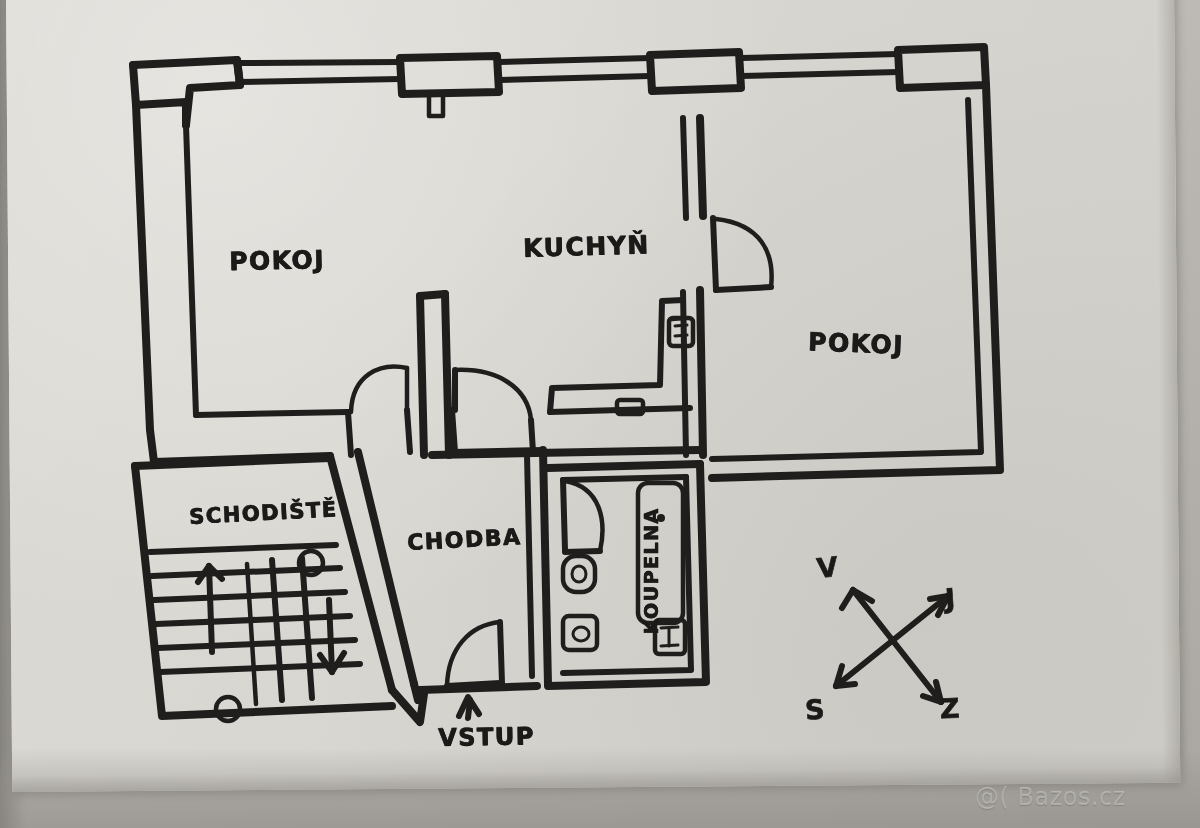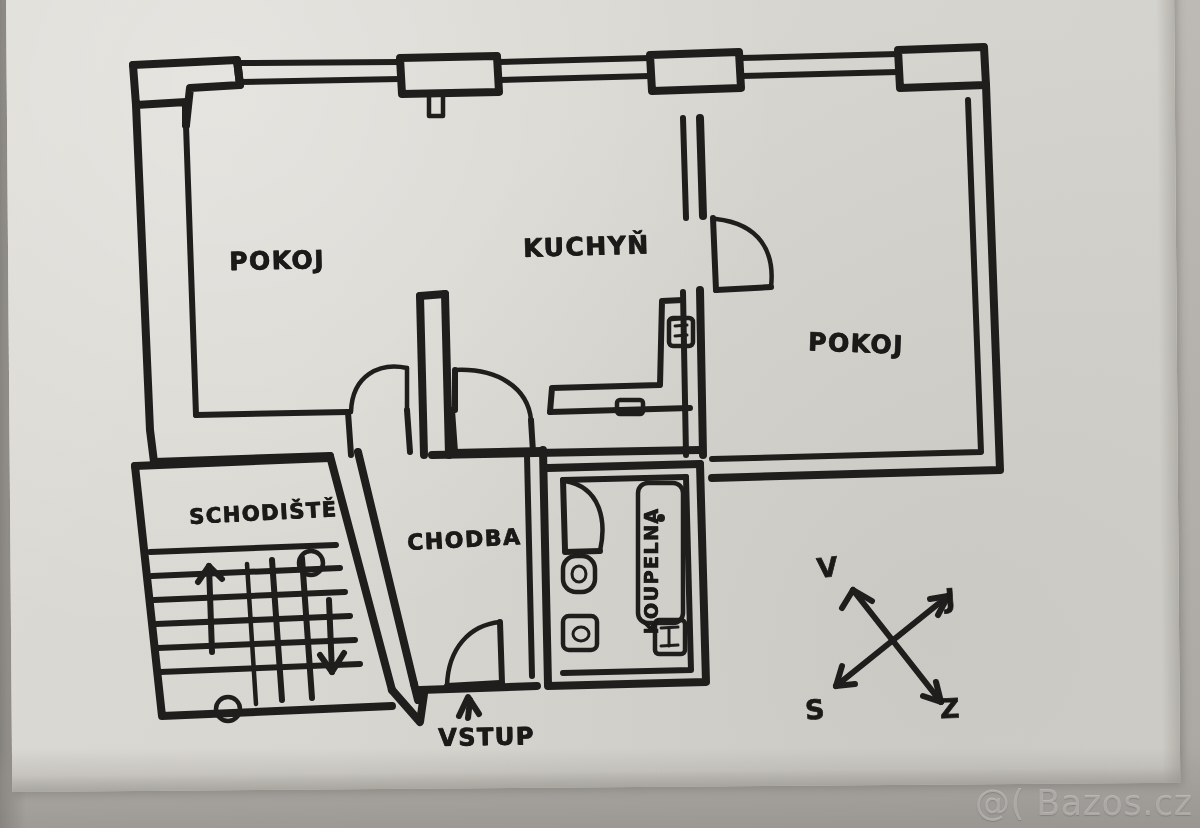--- a/index.html
+++ b/index.html
@@ -71,21 +71,21 @@
       font-family:"DejaVu Sans", sans-serif;-webkit-text-stroke:0.7px #1c1a19;}
   #cdir-v{left:817px;top:552px;transform:rotate(-6deg);}
   #cdir-j{left:945px;top:583px;transform:rotate(-4deg);}
   #cdir-s{left:805px;top:694px;transform:rotate(-4deg);}
   #cdir-z{left:940px;top:693px;transform:rotate(-2deg);}
 
   
   .wm{
     position:absolute;left:975px;top:783px;
     font-family:"DejaVu Sans", sans-serif;
-    font-size:35px;letter-spacing:.5px;
+    font-size:24px;letter-spacing:.5px;
     color:rgba(255,255,255,.30);
     text-shadow:0 1px 1px rgba(90,88,84,.35);
     pointer-events:none;
   }
 </style>
 </head>
 <body>
 
 <div id="scene">
 

